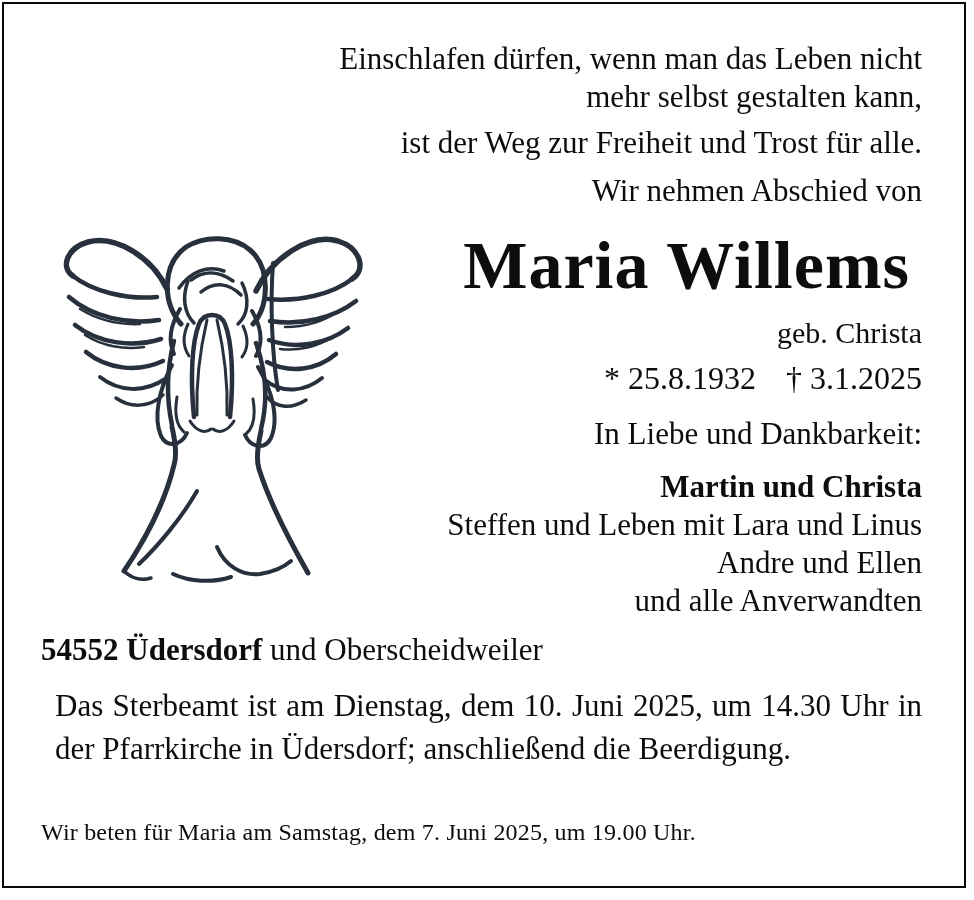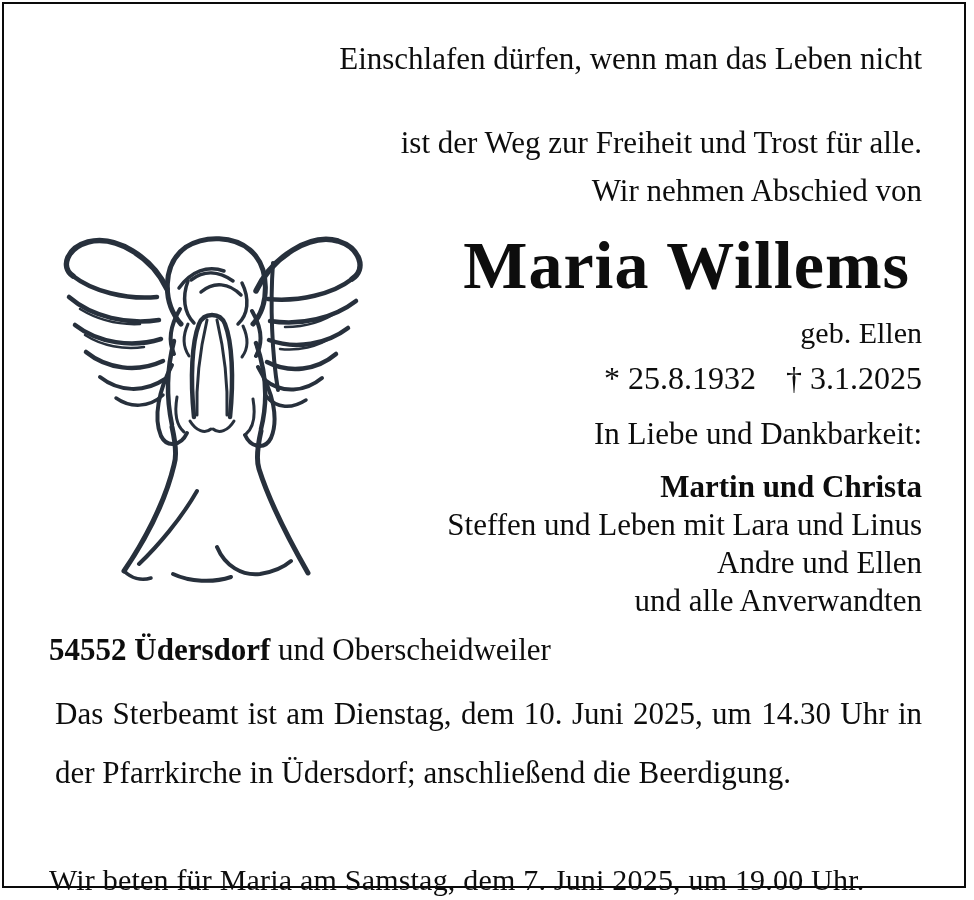--- a/index.html
+++ b/index.html
@@ -5,58 +5,59 @@
   html,body{margin:0;padding:0;background:#ffffff;}
   .page{
     position:relative;width:974px;height:900px;background:#ffffff;
     font-family:"Liberation Serif", serif;color:#0d0d0d;overflow:hidden;
   }
   .frame{
     position:absolute;left:2px;top:2px;width:960px;height:882px;
     border:2px solid #0a0a0a;pointer-events:none;
   }
   .r{position:absolute;right:52px;white-space:nowrap;line-height:1;}
-  .l{position:absolute;left:49px;white-space:nowrap;line-height:1;}
+  .l{position:absolute;left:41px;white-space:nowrap;line-height:1;}
   #quote1{top:43px;font-size:31px;}
   #quote2{top:81px;font-size:31px;}
   #quote3{top:127px;font-size:31px;}
   #intro{top:175px;font-size:31px;}
   #name{top:219px;font-size:68px;font-weight:bold;letter-spacing:1px;margin:12px;}
   #maiden{top:318px;font-size:30px;}
   #dates{top:362px;font-size:32px;}
   #dates .death{margin-left:30px;}
   #gratitude{top:418px;font-size:31px;}
   #mourner1{top:471px;font-size:31px;font-weight:bold;}
   #mourner2{top:509px;font-size:31px;}
   #mourner3{top:547px;font-size:31px;}
   #mourner4{top:585px;font-size:31px;}
   #location{top:634px;font-size:31px;}
   #location b{font-weight:bold;}
   #service{
     position:absolute;left:55px;right:52px;top:684px;
-    font-size:31px;line-height:59px;text-align:justify;margin:0;
+    font-size:31px;line-height:43px;text-align:justify;margin:0;
   }
-  #prayer{top:820px;font-size:30px;letter-spacing:0.2px;margin-top:45px;}
+  #prayer{top:820px;font-size:24px;letter-spacing:0.2px;}
   .angel{position:absolute;left:40px;top:225px;width:340px;height:400px;}
   .angel path{fill:none;stroke:#27303c;stroke-linecap:round;stroke-linejoin:round;}
 </style>
 </head>
 <body>
 
 <div class="page">
   <div class="frame"></div>
 
   <div id="quote1" class="r">Einschlafen dürfen, wenn man das Leben nicht</div>
+  <div id="quote2" class="r">mehr selbst gestalten kann,</div>
   <div id="quote3" class="r">ist der Weg zur Freiheit und Trost für alle.</div>
 
   <div id="intro" class="r">Wir nehmen Abschied von</div>
 
   <h1 id="name" class="r">Maria Willems</h1>
 
-  <div id="maiden" class="r">geb. Ellen</div>
+  <div id="maiden" class="r">geb. Christa</div>
 
   <div id="dates" class="r">
     <span class="birth">* 25.8.1932</span><span class="death">† 3.1.2025</span>
   </div>
 
   <div id="gratitude" class="r">In Liebe und Dankbarkeit:</div>
 
   <div id="mourner1" class="r">Martin und Christa</div>
   <div id="mourner2" class="r">Steffen und Leben mit Lara und Linus</div>
   <div id="mourner3" class="r">Andre und Ellen</div>

